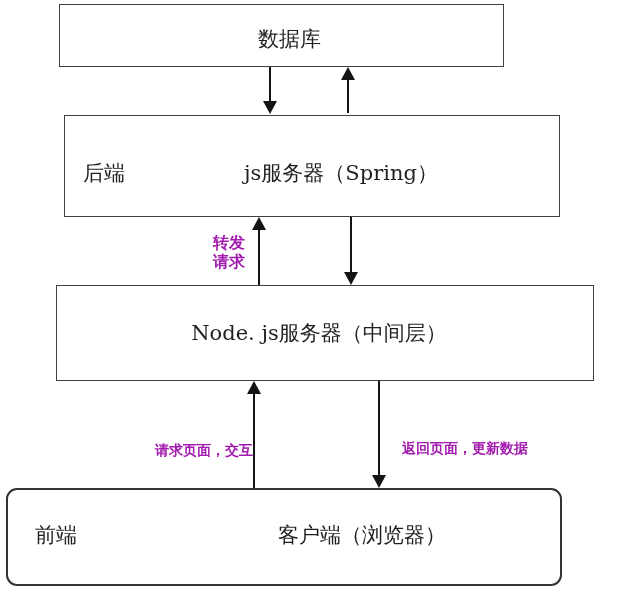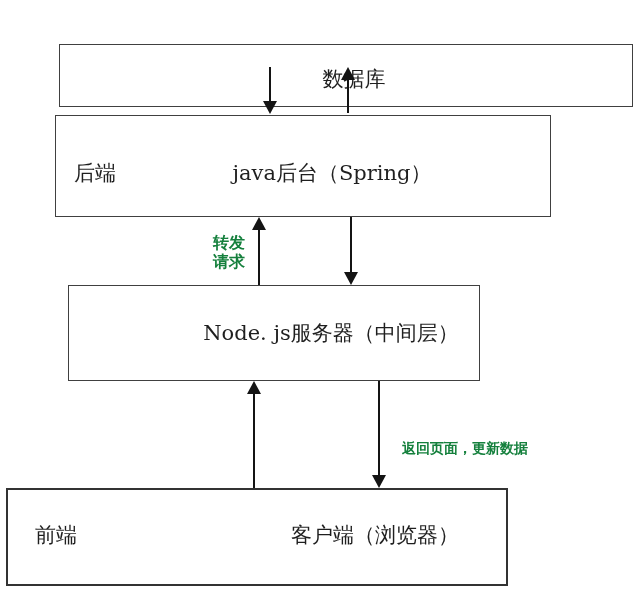--- a/index.html
+++ b/index.html
@@ -11,44 +11,44 @@
     font-family: "DejaVu Serif", "Liberation Serif", serif;
     color: #1f1f1f;
     overflow: hidden;
   }
   .box {
     position: absolute;
     background: #ffffff;
     border: 1.5px solid #404040;
     box-sizing: border-box;
   }
-  #box-database  { left: 59px;  top: 4px;   width: 574px; height: 63px; margin-top: 40px; }
-  #box-backend   { left: 55px;  top: 115px; width: 496px; height: 102px; }
-  #box-middleware{ left: 56px;  top: 285px; width: 412px; height: 96px; margin-left: 12px; }
-  #box-frontend  { left: 6px;   top: 488px; width: 502px; height: 98px; border-width: 2.5px; border-color: #333333; }
+  #box-database  { left: 59px;  top: 4px;   width: 445px; height: 63px; }
+  #box-backend   { left: 64px;  top: 115px; width: 496px; height: 102px; }
+  #box-middleware{ left: 56px;  top: 285px; width: 538px; height: 96px; }
+  #box-frontend  { left: 6px;   top: 488px; width: 556px; height: 98px; border-width: 2.5px; border-color: #333333; border-radius: 11px; }
 
   .box-title {
     position: absolute;
     font-size: 21px;
     line-height: 26px;
     white-space: nowrap;
     transform: translateX(-50%);
   }
   .side-label {
     position: absolute;
     font-size: 21px;
     line-height: 26px;
     white-space: nowrap;
   }
   #db-title   { left: 50%; margin-left: 8px; top: 21px; }
   #be-side    { left: 18px; top: 44px; }
   #be-title   { left: 276px; top: 44px; }
   #mid-title  { left: 262px; top: 34px; }
   #fe-side    { left: 27px; top: 32px; }
-  #fe-title   { left: 367px; top: 32px; }
+  #fe-title   { left: 354px; top: 32px; }
 
   .vline {
     position: absolute;
     width: 1.5px;
     background: #141414;
   }
   .head-up, .head-down {
     position: absolute;
     width: 0; height: 0;
     border-left: 7px solid transparent;
@@ -70,42 +70,42 @@
   
   #line-e { left: 253px; top: 393px; height: 95px; }
   #head-e { left: 247px; top: 381px; }
   #line-f { left: 378px; top: 381px; height: 95px; }
   #head-f { left: 372px; top: 475px; }
 
   .edge-label {
     position: absolute;
     font-family: "DejaVu Sans", "Liberation Sans", sans-serif;
     font-weight: 600;
-    color: #15803d;
+    color: #a21caf;
     white-space: nowrap;
   }
   .edge-label.two-line { font-size: 16px; line-height: 19px; text-align: center; }
   #label-forward { left: 209px; top: 233px; width: 40px; }
   #label-result  { left: 364px; top: 233px; width: 40px; }
   .edge-label.one-line { font-size: 14px; line-height: 18px; }
   #label-request { left: 96px;  top: 441px; width: 157px; text-align: right; }
   #label-return  { left: 402px; top: 431px; margin-top: 8px; }
 </style>
 </head>
 <body>
 
 <div id="stage">
 
   <div id="box-database" class="box">
     <span id="db-title" class="box-title">数据库</span>
   </div>
 
   <div id="box-backend" class="box">
     <span id="be-side" class="side-label">后端</span>
-    <span id="be-title" class="box-title">java后台（Spring）</span>
+    <span id="be-title" class="box-title">js服务器（Spring）</span>
   </div>
 
   <div id="box-middleware" class="box">
     <span id="mid-title" class="box-title">Node. js服务器（中间层）</span>
   </div>
 
   <div id="box-frontend" class="box">
     <span id="fe-side" class="side-label">前端</span>
     <span id="fe-title" class="box-title">客户端（浏览器）</span>
   </div>
@@ -124,16 +124,17 @@
   <div id="head-e" class="head-up"></div>
   <div id="line-f" class="vline"></div>
   <div id="head-f" class="head-down"></div>
 
   <div id="label-forward" class="edge-label two-line">
     <div>转发</div>
     <div>请求</div>
   </div>
 
 
+  <div id="label-request" class="edge-label one-line">请求页面，交互</div>
 
   <div id="label-return" class="edge-label one-line">返回页面，更新数据</div>
 
 </div>
 
 </body></html>

